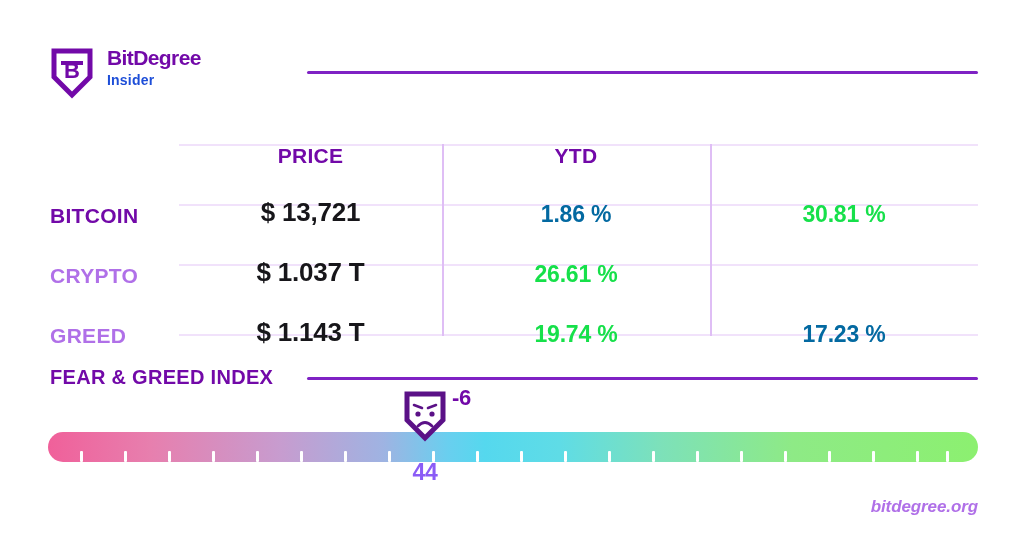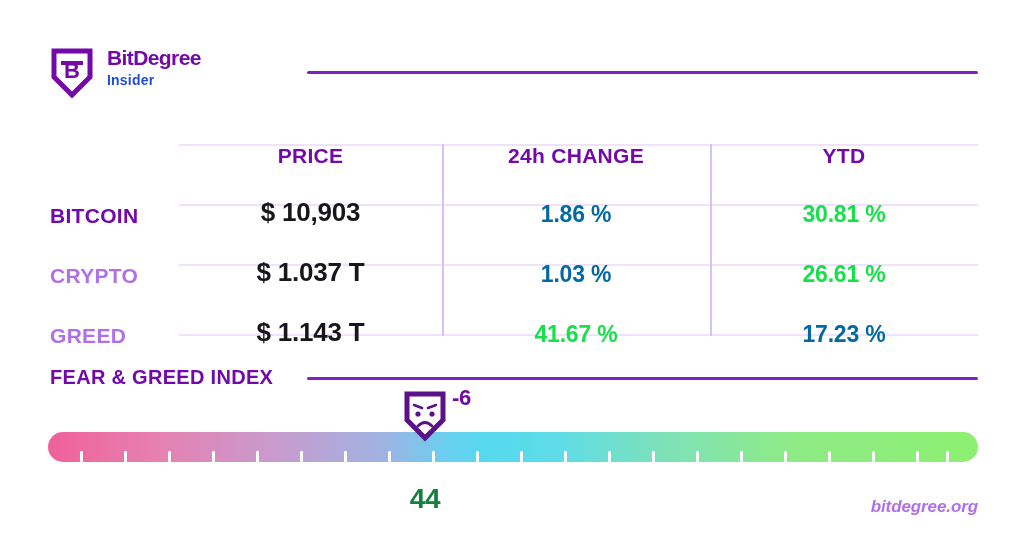--- a/index.html
+++ b/index.html
@@ -189,26 +189,26 @@
     left: 452px;
     top: 385px;
     font-size: 22px;
     font-weight: bold;
     color: #7209A8;
     letter-spacing: -0.3px;
   }
   #index-value {
     position: absolute;
     left: 403px;
-    top: 483px;
+    top: 459px;
     width: 44px;
     text-align: center;
-    font-size: 28px;
-    font-weight: bold;
-    color: #15803d;
+    font-size: 23px;
+    font-weight: bold;
+    color: #8b5cf6;
     letter-spacing: -0.2px;
   }
 
   #footer {
     position: absolute;
     right: 46px;
     top: 497px;
     font-size: 17px;
     font-style: italic;
     font-weight: bold;
@@ -242,42 +242,40 @@
     <div class="hline" style="top:226px"></div>
     <div class="vline" style="left:394px"></div>
     <div class="vline" style="left:662px"></div>
   </div>
 
   <div id="table">
 
     <div class="trow" id="thead">
       <div class="cell c-name"></div>
       <div class="cell c-price">PRICE</div>
-      <div class="cell c-change">24h CHANGE</div>
       <div class="cell c-ytd">YTD</div>
     </div>
 
     <div class="trow">
       <div class="c-name"><span class="asset-name" style="color:#7209A8">BITCOIN</span></div>
-      <div class="c-price"><span class="price-val">$ 10,903</span></div>
+      <div class="c-price"><span class="price-val">$ 13,721</span></div>
       <div class="c-change"><span class="pct down">1.86 %</span></div>
       <div class="c-ytd"><span class="pct up">30.81 %</span></div>
     </div>
 
     <div class="trow">
       <div class="c-name"><span class="asset-name" style="color:#B070E8">CRYPTO</span></div>
       <div class="c-price"><span class="price-val">$ 1.037 T</span></div>
-      <div class="c-change"><span class="pct down">1.03 %</span></div>
       <div class="c-ytd"><span class="pct up">26.61 %</span></div>
     </div>
 
     <div class="trow">
       <div class="c-name"><span class="asset-name" style="color:#B070E8">GREED</span></div>
       <div class="c-price"><span class="price-val">$ 1.143 T</span></div>
-      <div class="c-change"><span class="pct up">41.67 %</span></div>
+      <div class="c-change"><span class="pct up">19.74 %</span></div>
       <div class="c-ytd"><span class="pct down">17.23 %</span></div>
     </div>
 
   </div>
 
   <div id="fg-title">FEAR &amp; GREED INDEX</div>
   <div id="fg-rule"></div>
 
   <div id="gauge">
     <div class="tick" style="left:32px"></div>

